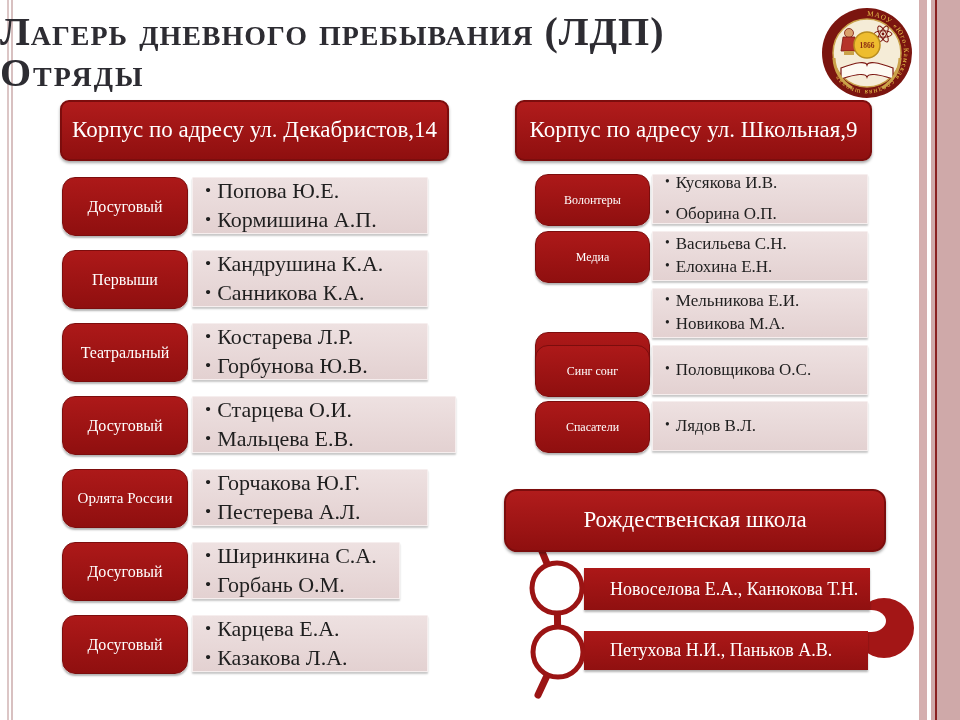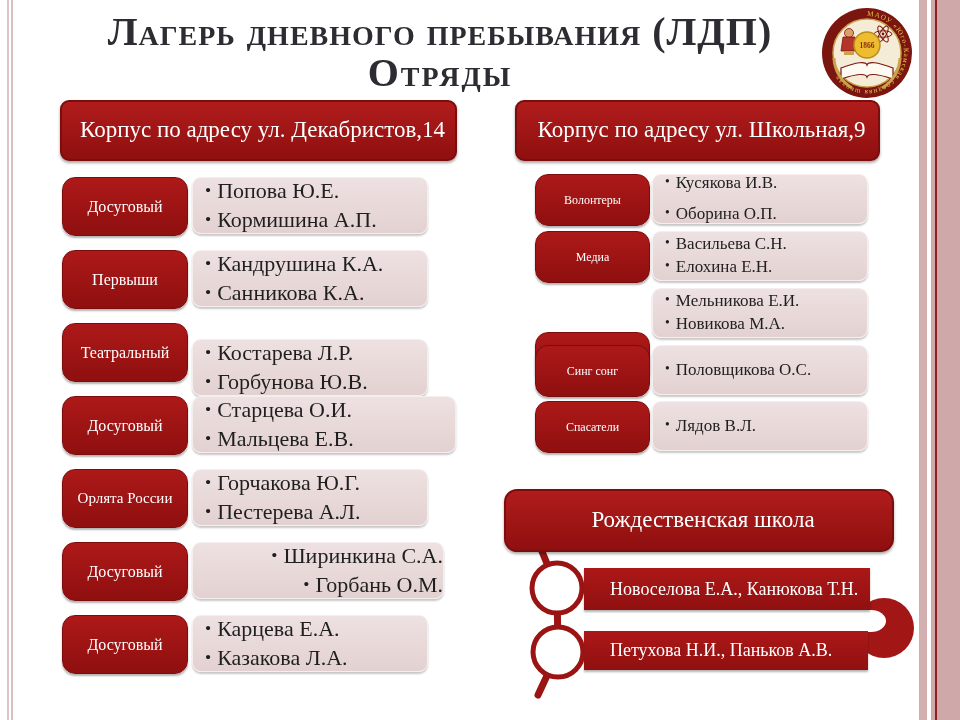--- a/index.html
+++ b/index.html
@@ -7,34 +7,34 @@
          font-family:"Liberation Serif","DejaVu Serif",serif;}
   .abs{position:absolute;}
   
   .edge{position:absolute;top:0;height:720px;z-index:0;}
   .edge-l1{left:7px;width:2px;background:#dcc6c6;}
   .edge-l2{left:11px;width:2px;background:#d8c0c0;}
   .edge-r1{left:919px;width:8px;background:#d4afaf;}
   .edge-r2{left:931px;width:29px;background:#cfa9a9;}
   .edge-r3{left:935px;width:2px;background:#8a2020;}
   
-  .title{left:0;top:12px;width:880px;text-align:center;z-index:2;
+  .title{left:0;top:12px;width:880px;z-index:2;
          font-variant:small-caps;font-weight:700;color:#2d2c32;line-height:1.02;}
   .title .l1{font-size:40px;letter-spacing:1px;}
   .title .l2{font-size:40px;letter-spacing:2px;}
   
   .hdr{z-index:2;display:flex;align-items:center;justify-content:center;text-align:center;
        background:linear-gradient(180deg,#b11c1c,#8f0f0f);border:2px solid #7c0d0d;border-radius:9px;
-       color:#fff;font-size:23px;line-height:1.22;box-shadow:0 2px 3px rgba(0,0,0,.35);padding-left:8px;}
+       color:#fff;font-size:23px;line-height:1.22;box-shadow:0 2px 3px rgba(0,0,0,.35);}
   
   .row-label{z-index:2;display:flex;align-items:center;justify-content:center;
        background:linear-gradient(180deg,#ad1919,#8f0f0f);border:1px solid #7c0d0d;border-radius:13px;
        color:#fff;box-shadow:0 2px 2px rgba(0,0,0,.3);}
   .row-content{z-index:2;display:flex;flex-direction:column;justify-content:center;
-       background:linear-gradient(180deg,#eee1e1,#e3d1d1);border:1px solid #f6eeee;border-radius:9px;
+       background:linear-gradient(180deg,#eee1e1,#e3d1d1);border:1px solid #f6eeee;border-radius:1px;
        color:#1f1f1f;box-shadow:0 2px 2px rgba(0,0,0,.22);padding-left:12px;box-sizing:border-box;}
   .lc .row-label{font-size:16px;}
   .lc .row-content{font-size:22px;line-height:27px;}
   .rc .row-label{font-size:12px;}
   .rc .row-content{font-size:17px;line-height:22px;}
   .bl::before{content:"\2022";margin-right:6px;font-size:.8em;position:relative;top:-2px;}
   
   .bar{z-index:2;display:flex;align-items:center;background:linear-gradient(180deg,#ac1818,#901010);
        color:#fff;font-size:18px;padding-left:26px;box-sizing:border-box;box-shadow:0 2px 2px rgba(0,0,0,.3);}
   .svg-bg{left:0;top:0;z-index:1;pointer-events:none;}
@@ -92,36 +92,36 @@
     <div class="abs row-content" style="left:192px;top:177px;width:236px;height:57px;">
       <div class="bl">Попова Ю.Е.</div>
       <div class="bl">Кормишина А.П.</div>
     </div>
     <div class="abs row-label" style="left:62px;top:250px;width:124px;height:57px;">Первыши</div>
     <div class="abs row-content" style="left:192px;top:250px;width:236px;height:57px;">
       <div class="bl">Кандрушина К.А.</div>
       <div class="bl">Санникова К.А.</div>
     </div>
     <div class="abs row-label" style="left:62px;top:323px;width:124px;height:57px;">Театральный</div>
-    <div class="abs row-content" style="left:192px;top:323px;width:236px;height:57px;margin-top:16px;">
+    <div class="abs row-content" style="left:192px;top:323px;width:236px;height:57px;">
       <div class="bl">Костарева Л.Р.</div>
       <div class="bl">Горбунова Ю.В.</div>
     </div>
     <div class="abs row-label" style="left:62px;top:396px;width:124px;height:57px;">Досуговый</div>
     <div class="abs row-content" style="left:192px;top:396px;width:264px;height:57px;">
       <div class="bl">Старцева О.И.</div>
       <div class="bl">Мальцева Е.В.</div>
     </div>
     <div class="abs row-label" style="left:62px;top:469px;width:124px;height:57px;font-size:15px;">Орлята России</div>
     <div class="abs row-content" style="left:192px;top:469px;width:236px;height:57px;">
       <div class="bl">Горчакова Ю.Г.</div>
       <div class="bl">Пестерева А.Л.</div>
     </div>
     <div class="abs row-label" style="left:62px;top:542px;width:124px;height:57px;">Досуговый</div>
-    <div class="abs row-content" style="left:192px;top:542px;width:252px;height:57px;align-items:flex-end;">
+    <div class="abs row-content" style="left:192px;top:542px;width:208px;height:57px;">
       <div class="bl">Ширинкина С.А.</div>
       <div class="bl">Горбань О.М.</div>
     </div>
     <div class="abs row-label" style="left:62px;top:615px;width:124px;height:57px;">Досуговый</div>
     <div class="abs row-content" style="left:192px;top:615px;width:236px;height:57px;">
       <div class="bl">Карцева Е.А.</div>
       <div class="bl">Казакова Л.А.</div>
     </div>
   </div>
 

